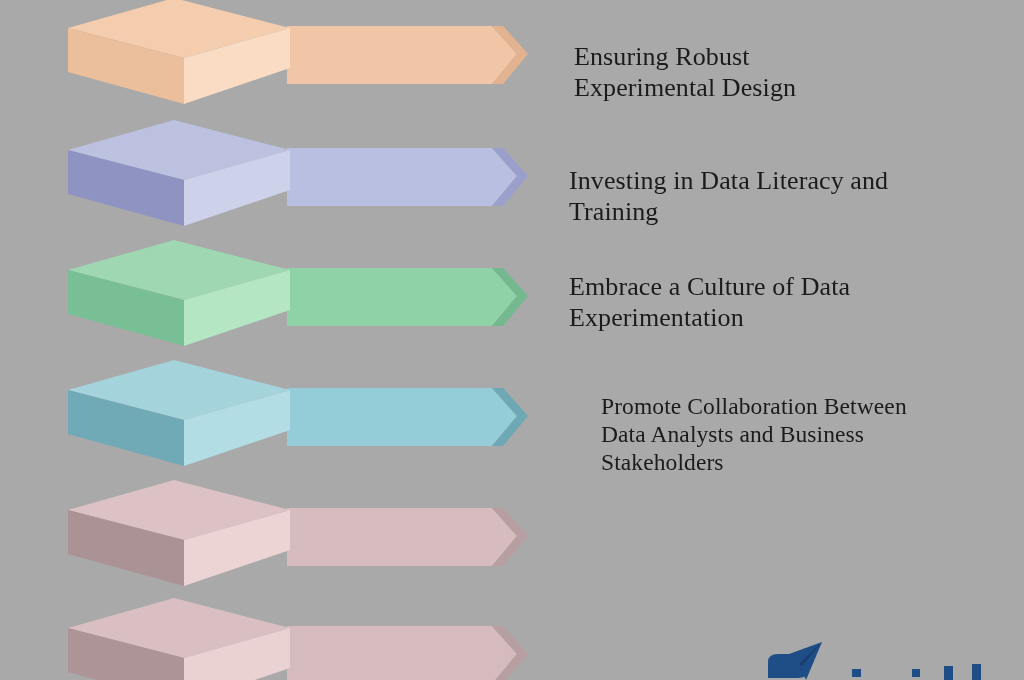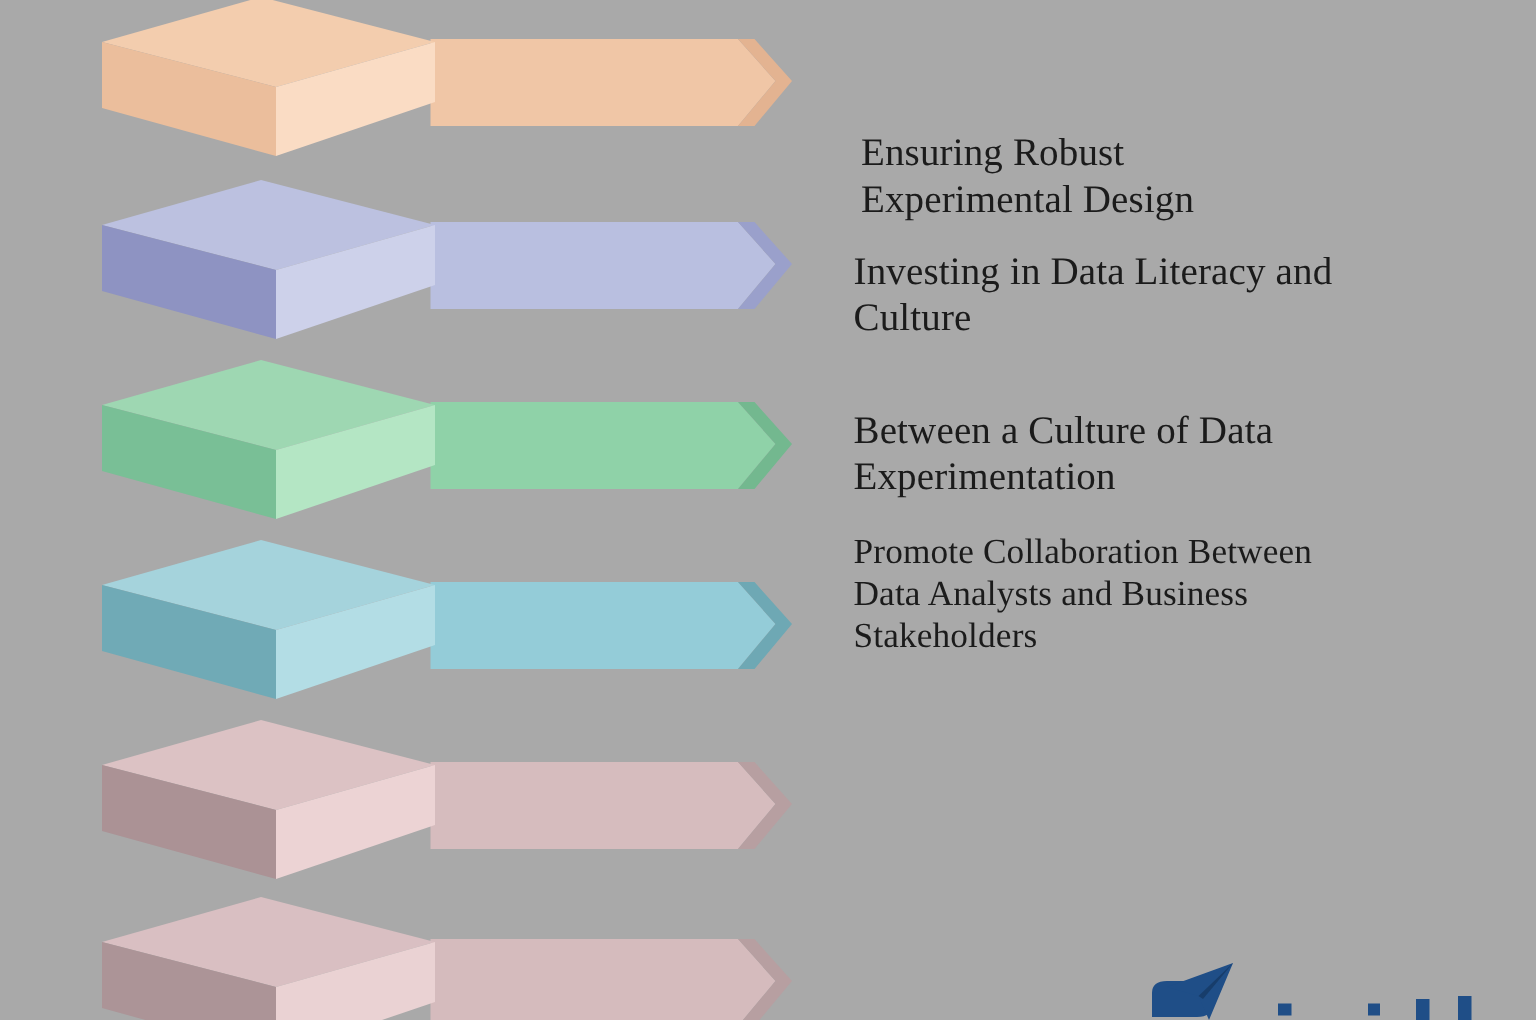--- a/index.html
+++ b/index.html
@@ -46,21 +46,21 @@
   .label {
     position: absolute;
     left: 569px;
     width: 420px;
     color: #1b1b1b;
     font-size: 26px;
     line-height: 1.18;
     letter-spacing: 0.1px;
     white-space: pre-line;
   }
-  .label.indent { left: 574px; margin-top: 45px; }
+  .label.indent { left: 574px; }
   .label.small  { font-size: 23.5px; line-height: 1.20; }
 
   
   #brand-logo {
     position: absolute;
     left: 766px;
     top: 636px;
     width: 258px;
     height: 44px;
     overflow: hidden;
@@ -89,46 +89,46 @@
         <svg class="block-svg" viewBox="0 0 490 120">
           <path d="M225 30 L430 30 L455 58 L430 88 L225 88 Z" fill="#b9bfe0"></path>
           <path d="M430 30 L455 58 L430 88 L441 88 L466 58 L441 30 Z" fill="#9aa0cb"></path>
           <path d="M6 32 L112 2 L228 32 L122 62 Z" fill="#bcc1e0"></path>
           <path d="M6 32 L122 62 L122 108 L6 76 Z" fill="#8e93c2"></path>
           <path d="M122 62 L228 32 L228 72 L122 108 Z" fill="#cdd1ea"></path>
         </svg>
       </div>
     </div>
     <div class="label" style="top: 166px;">Investing in Data Literacy and
-Culture</div>
+Training</div>
     <div class="row" style="top: 238px;">
       <div class="block-wrap">
         <svg class="block-svg" viewBox="0 0 490 120">
           <path d="M225 30 L430 30 L455 58 L430 88 L225 88 Z" fill="#8fd2a8"></path>
           <path d="M430 30 L455 58 L430 88 L441 88 L466 58 L441 30 Z" fill="#73b88f"></path>
           <path d="M6 32 L112 2 L228 32 L122 62 Z" fill="#9ed7b2"></path>
           <path d="M6 32 L122 62 L122 108 L6 76 Z" fill="#79bf96"></path>
           <path d="M122 62 L228 32 L228 72 L122 108 Z" fill="#b4e6c4"></path>
         </svg>
       </div>
     </div>
-    <div class="label" style="top: 272px;">Between a Culture of Data
+    <div class="label" style="top: 272px;">Embrace a Culture of Data
 Experimentation</div>
     <div class="row" style="top: 358px;">
       <div class="block-wrap">
         <svg class="block-svg" viewBox="0 0 490 120">
           <path d="M225 30 L430 30 L455 58 L430 88 L225 88 Z" fill="#94ccd8"></path>
           <path d="M430 30 L455 58 L430 88 L441 88 L466 58 L441 30 Z" fill="#6ea8b4"></path>
           <path d="M6 32 L112 2 L228 32 L122 62 Z" fill="#a5d3dc"></path>
           <path d="M6 32 L122 62 L122 108 L6 76 Z" fill="#70aab6"></path>
           <path d="M122 62 L228 32 L228 72 L122 108 Z" fill="#b3dde5"></path>
         </svg>
       </div>
     </div>
-    <div class="label small" style="top: 354px;">Promote Collaboration Between
+    <div class="label small" style="top: 392px; margin-left: 32px;">Promote Collaboration Between
 Data Analysts and Business
 Stakeholders</div>
     <div class="row" style="top: 478px;">
       <div class="block-wrap">
         <svg class="block-svg" viewBox="0 0 490 120">
           <path d="M225 30 L430 30 L455 58 L430 88 L225 88 Z" fill="#d6bcbe"></path>
           <path d="M430 30 L455 58 L430 88 L441 88 L466 58 L441 30 Z" fill="#b79fa1"></path>
           <path d="M6 32 L112 2 L228 32 L122 62 Z" fill="#dcc2c4"></path>
           <path d="M6 32 L122 62 L122 108 L6 76 Z" fill="#ab9295"></path>
           <path d="M122 62 L228 32 L228 72 L122 108 Z" fill="#ecd3d4"></path>

